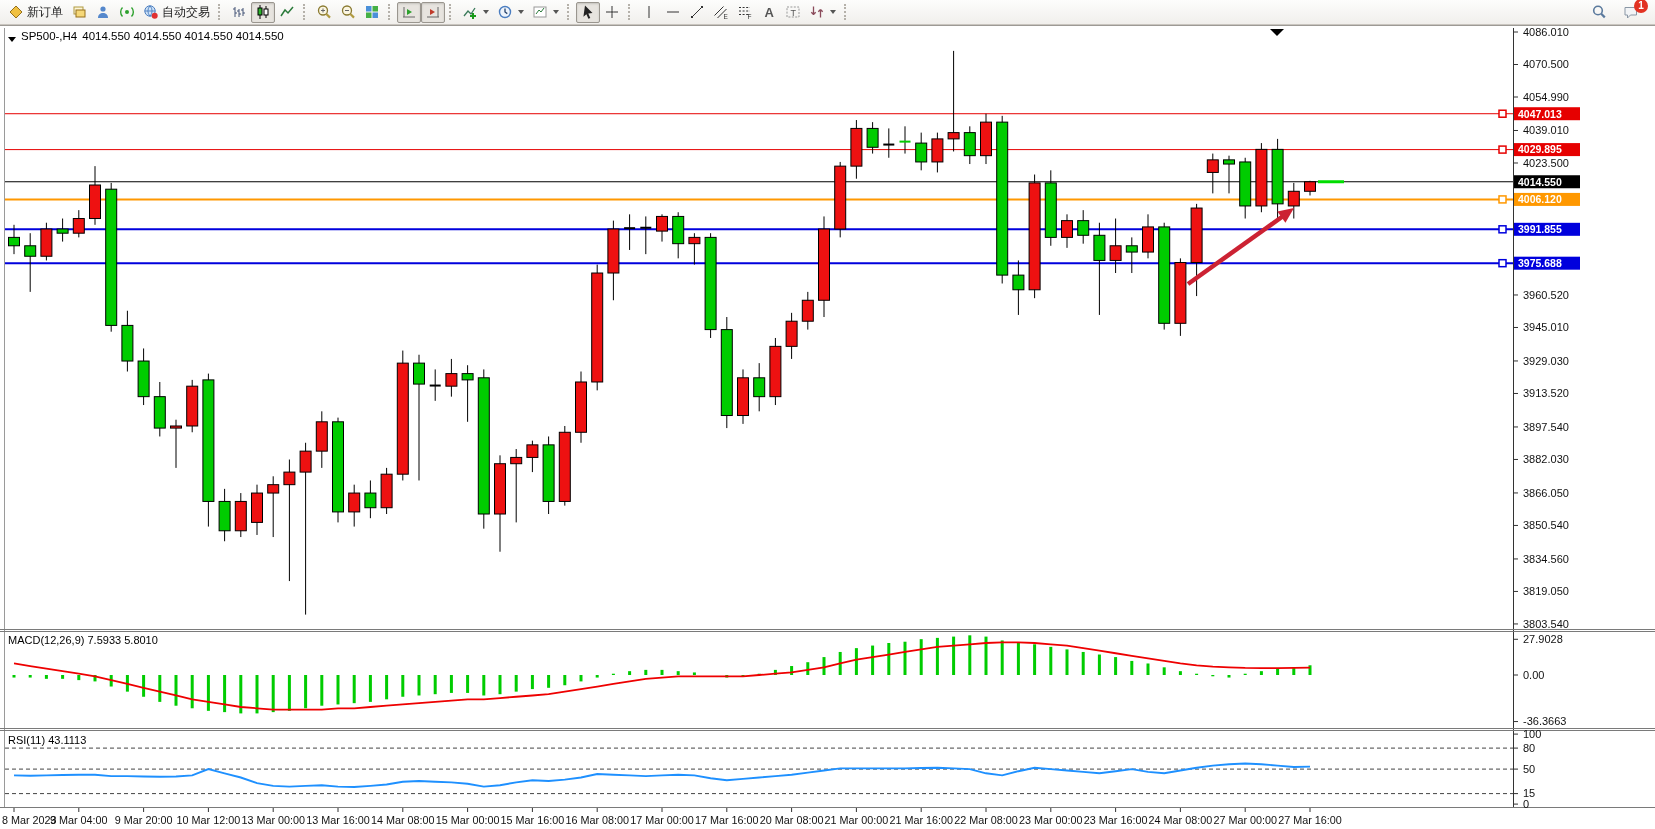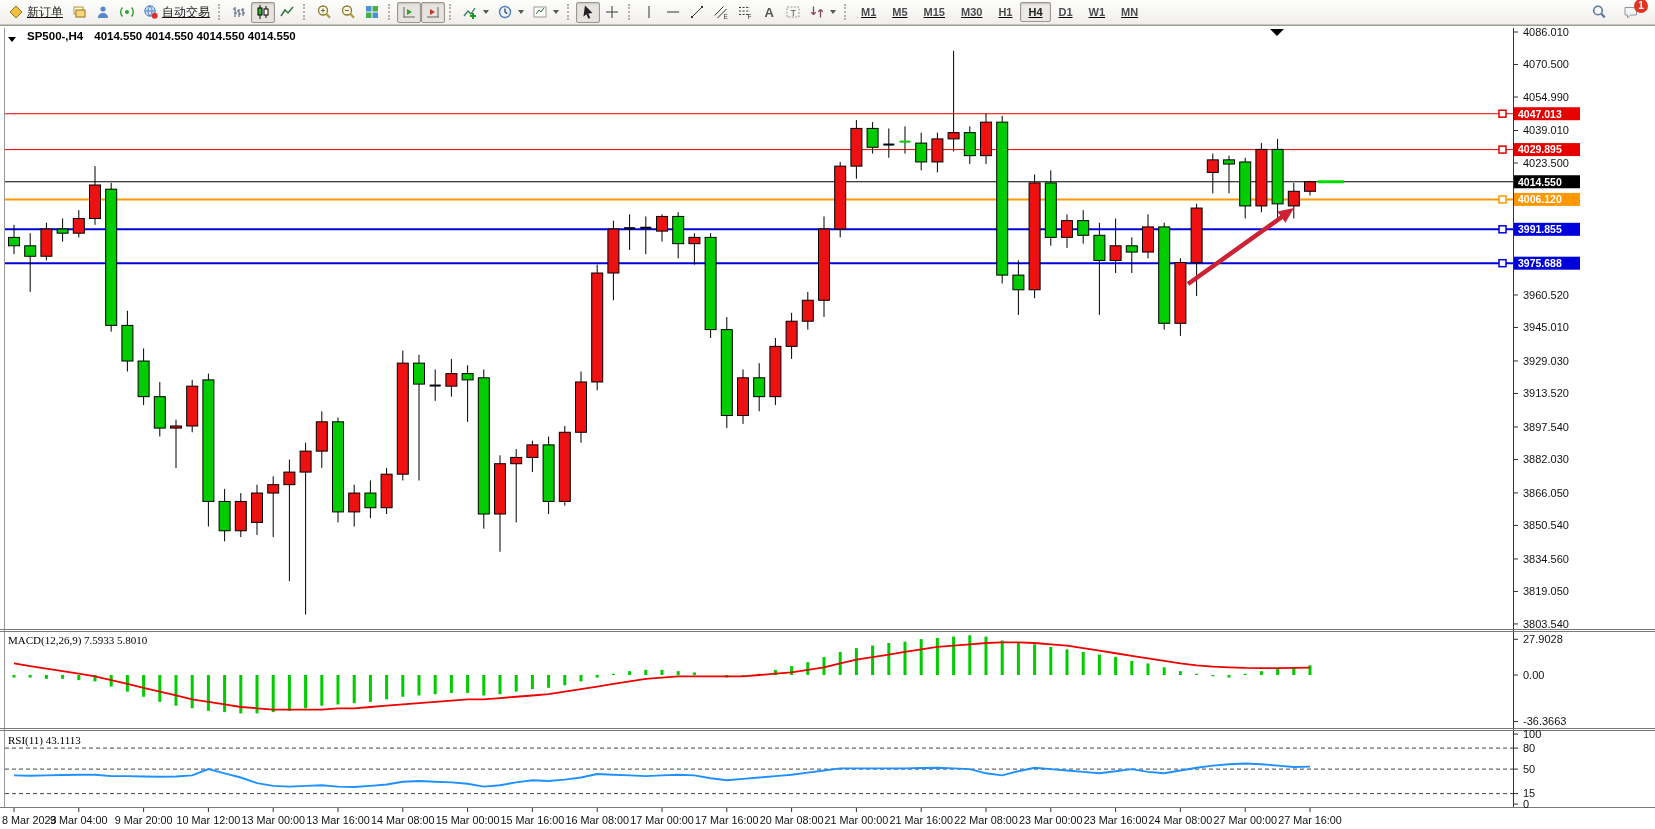--- a/index.html
+++ b/index.html
@@ -3,21 +3,21 @@
 <meta charset="utf-8">
 <style>
   * { margin:0; padding:0; box-sizing:border-box; }
   html,body { width:1655px; height:829px; overflow:hidden; background:#fff;
     font-family:"Liberation Sans","DejaVu Sans",sans-serif; }
   #app { position:relative; width:1655px; height:829px; }
 
   
   #toolbar { position:absolute; left:0; top:0; width:1655px; height:25px;
     background:linear-gradient(#fdfdfc,#f1efec); border-bottom:1px solid #c9c5bf;
-    display:flex; align-items:center; padding:0 4px; gap:1px;text-decoration:underline; }
+    display:flex; align-items:center; padding:0 4px; gap:1px; }
   .tgroup { display:flex; align-items:center; height:25px; }
   .grip { width:5px; height:16px; margin:0 3px; border-left:2px dotted #b5b1aa; }
   .tbtn { display:flex; align-items:center; gap:3px; height:21px; min-width:23px;
     padding:0 3px; border:1px solid transparent; border-radius:2px; cursor:default; }
   .tbtn.active { border-color:#9a968f; background:#e7e4df;
     box-shadow:inset 0 1px 2px rgba(0,0,0,.15); }
   .tbtn .lbl { font-size:12px; color:#222; white-space:nowrap; }
   .tbtn svg { display:block; }
   .caret { width:0; height:0; border-left:3.5px solid transparent;
     border-right:3.5px solid transparent; border-top:4px solid #555; margin-left:2px; }
@@ -28,24 +28,24 @@
   #tb-right { margin-left:auto; display:flex; align-items:center; gap:8px; padding-right:8px; }
   #notif { position:relative; }
   #notif .badge { position:absolute; right:-6px; top:-4px; background:#e23222;
     color:#fff; border-radius:50%; width:14px; height:14px; font-size:10px;
     font-weight:bold; text-align:center; line-height:14px; }
 
   
   #chartwin { position:absolute; left:0; top:25px; width:1655px; height:804px;
     background:#fff; border-top:1px solid #9d9a95; }
   #chart-title { position:absolute; left:8px; top:4px; font-size:11.5px; color:#000;
-    display:flex; align-items:flex-end; gap:11px; z-index:5;font-weight:bold; }
+    display:flex; align-items:flex-end; gap:5px; z-index:5; }
   #chart-title .tri { width:0; height:0; border-left:4px solid transparent;
     border-right:4px solid transparent; border-top:5px solid #000; }
-  #macd-label,#rsi-label { position:absolute; left:8px; font-size:11px; color:#000; z-index:5;font-family:Liberation Serif, serif; }
+  #macd-label,#rsi-label { position:absolute; left:8px; font-size:11px; color:#000; z-index:5; }
   #macd-label { top:608px; }
   #rsi-label  { top:708px; }
   svg text { font-family:"Liberation Sans","DejaVu Sans",sans-serif; }
 </style>
 </head>
 <body>
 
 <div id="app">
   <div id="toolbar">
       <span class="tgroup">
@@ -279,31 +279,20 @@
         <div class="tbtn">
           <span>
             <svg width="16" height="16" viewBox="0 0 16 16">
               <path d="M4.5 2.5v8M4.5 10.5l-2.2-2.2M4.5 10.5l2.2-2.2M11.5 13.5v-8M11.5 5.5l-2.2 2.2M11.5 5.5l2.2 2.2" stroke="#8a4a5a" fill="none" stroke-width="1.3"></path>
             </svg>
           </span>
           <span class="caret"></span>
         </div>
       </span>
       <span class="grip"></span>
-      <span class="tgroup">
-        <div class="tfbtn">M1</div>
-        <div class="tfbtn">M5</div>
-        <div class="tfbtn">M15</div>
-        <div class="tfbtn">M30</div>
-        <div class="tfbtn">H1</div>
-        <div class="tfbtn active">H4</div>
-        <div class="tfbtn">D1</div>
-        <div class="tfbtn">W1</div>
-        <div class="tfbtn">MN</div>
-      </span>
       <span id="tb-right">
         <div class="tbtn">
           <span>
             <svg width="16" height="16" viewBox="0 0 16 16">
               <circle cx="7" cy="6.5" r="4.3" fill="none" stroke="#5b7a9d" stroke-width="1.6"></circle>
               <line x1="10.2" y1="9.8" x2="13.8" y2="13.4" stroke="#5b7a9d" stroke-width="2.2"></line>
             </svg>
           </span>
         </div>
         <div class="tbtn" id="notif">

